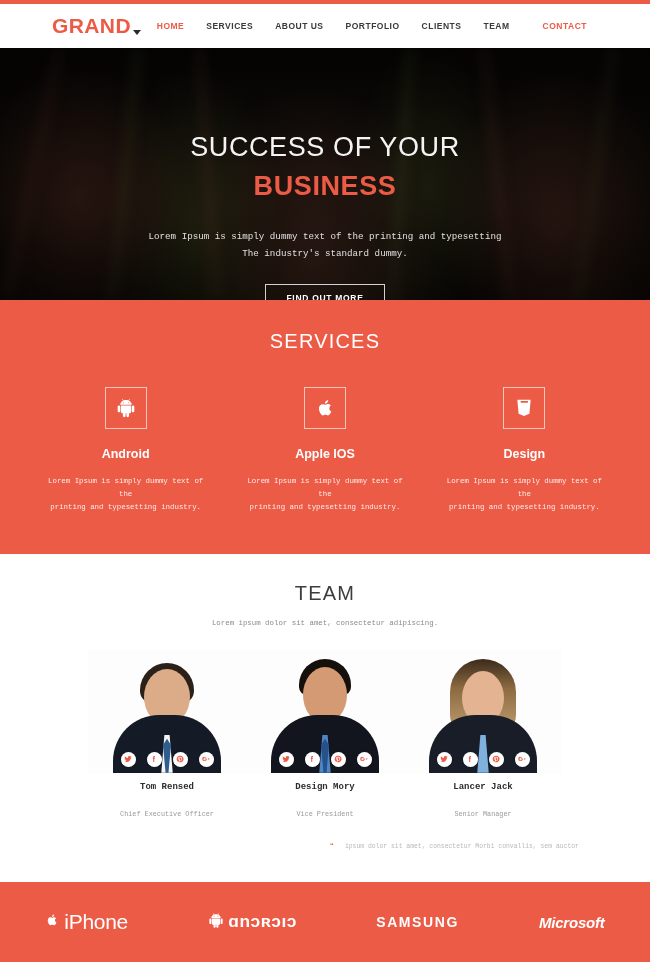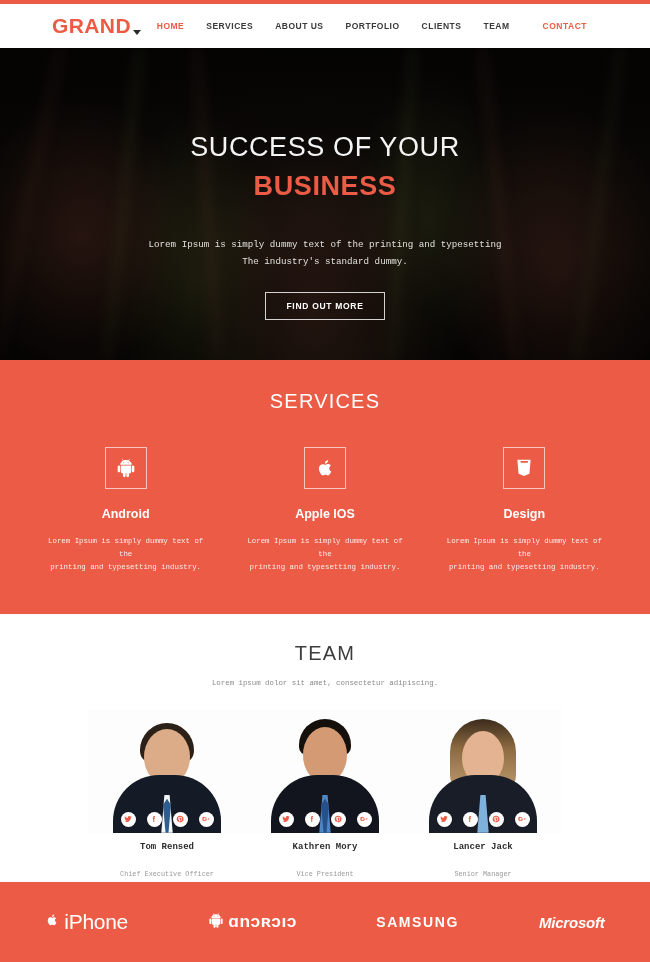--- a/index.html
+++ b/index.html
@@ -31,21 +31,21 @@
   .nav { margin-left:auto; display:flex; align-items:center; gap:0; }
   .nav a {
     font-size:8.5px; font-weight:bold; letter-spacing:.5px;
     color:#3a3a3a; text-decoration:none; padding:0 11px; white-space:nowrap;
   }
   .nav a.active, .nav a.contact { color:#ec5b46; }
   .nav a.contact { padding-left:22px; }
 
   
   .hero {
-    position:relative; height:312px; overflow:hidden;
+    position:relative; height:252px; overflow:hidden;
     background:
       radial-gradient(ellipse 150px 200px at 12% 60%, rgba(120,60,45,.55), transparent 70%),
       radial-gradient(ellipse 120px 240px at 30% 75%, rgba(90,95,40,.45), transparent 72%),
       radial-gradient(ellipse 170px 260px at 48% 85%, rgba(130,70,55,.42), transparent 70%),
       radial-gradient(ellipse 110px 200px at 66% 55%, rgba(70,80,35,.40), transparent 72%),
       radial-gradient(ellipse 160px 230px at 86% 70%, rgba(125,65,50,.50), transparent 70%),
       radial-gradient(ellipse 200px 160px at 50% 110%, rgba(100,80,50,.40), transparent 70%),
       linear-gradient(180deg,#0a0806 0%, #130f0b 35%, #1a130d 65%, #0e0a07 100%);
   }
   .hero::before{
@@ -64,21 +64,21 @@
     background:radial-gradient(ellipse 60% 55% at 50% 48%, rgba(0,0,0,.30), rgba(0,0,0,.62) 100%);
   }
   .hero-inner { position:relative; z-index:3; text-align:center; padding-top:82px; }
   .hero h1 {
     font-size:27px; font-weight:300; letter-spacing:.6px; color:#f4f4f4;
     line-height:1.3;
   }
   .hero h1 .accent { color:#ec5b46; font-weight:700; display:block; margin-top:4px; }
   .hero p {
     font-family:"Liberation Mono", monospace;
-    font-size:9.2px; color:#e2e0dd; line-height:1.85; margin-top:32px;
+    font-size:9.2px; color:#e2e0dd; line-height:1.85; margin-top:24px;
   }
   .hero-btn {
     display:inline-block; margin-top:22px; padding:8px 20px;
     border:1px solid rgba(245,245,245,.85); background:transparent;
     color:#fff; font-size:8.5px; font-weight:bold; letter-spacing:.7px;
     cursor:pointer;
   }
 
   
   .services { background:#ec5b46; padding:30px 0 40px; text-align:center; }
@@ -322,21 +322,21 @@
                 <path d="M12 2a10 10 0 0 0-3.6 19.3c-.1-.8-.1-2 .1-2.9l1.2-5s-.3-.6-.3-1.5c0-1.4.8-2.5 1.8-2.5.9 0 1.3.6 1.3 1.4 0 .9-.5 2.2-.8 3.4-.3 1 .5 1.9 1.5 1.9 1.8 0 3.2-1.9 3.2-4.7 0-2.4-1.8-4.2-4.3-4.2a4.5 4.5 0 0 0-4.7 4.5c0 .9.3 1.8.8 2.3.1.1.1.2.1.3l-.3 1c0 .2-.1.3-.3.2-1.2-.6-2-2.4-2-3.9 0-3.2 2.3-6.1 6.7-6.1 3.5 0 6.2 2.5 6.2 5.8 0 3.5-2.2 6.3-5.2 6.3-1 0-2-.5-2.3-1.2l-.6 2.4c-.2.9-.8 2-1.2 2.6A10 10 0 1 0 12 2z"></path>
               </svg>
             </span>
           <span>
               <svg viewBox="0 0 24 24">
                 <path d="M8.4 11v2.2h3.6c-.1 1-1.1 2.8-3.6 2.8-2.2 0-3.9-1.8-3.9-4s1.7-4 3.9-4c1.2 0 2 .5 2.5 1l1.7-1.6A6.1 6.1 0 0 0 8.4 5.7 6.3 6.3 0 1 0 8.4 18c3.6 0 6-2.6 6-6.2 0-.4 0-.7-.1-1H8.4zM21 11v-2h-1.6v2h-2v1.6h2v2H21v-2h2V11h-2z"></path>
               </svg>
             </span>
         </div>
       </div>
-      <div class="m-name">Kathren Mory</div>
+      <div class="m-name">Design Mory</div>
       <div class="m-role">Vice President</div>
     </div>
 
     <div class="member">
       <div class="photo">
         <div class="ph-bg"></div>
         <div class="ph-hair" style="top:10px;width:66px;height:78px;background:linear-gradient(180deg,#3b2a1b 0%,#8d6b42 38%,#c6a274 100%);border-radius:33px 33px 22px 22px;"></div>
         <div class="ph-head" style="top:22px;width:42px;height:54px;background:#e3b392;"></div>
         <div class="ph-body" style="background:#181d28;"></div>
         <div class="ph-shirt" style="background:#7fb1dd;"></div>

